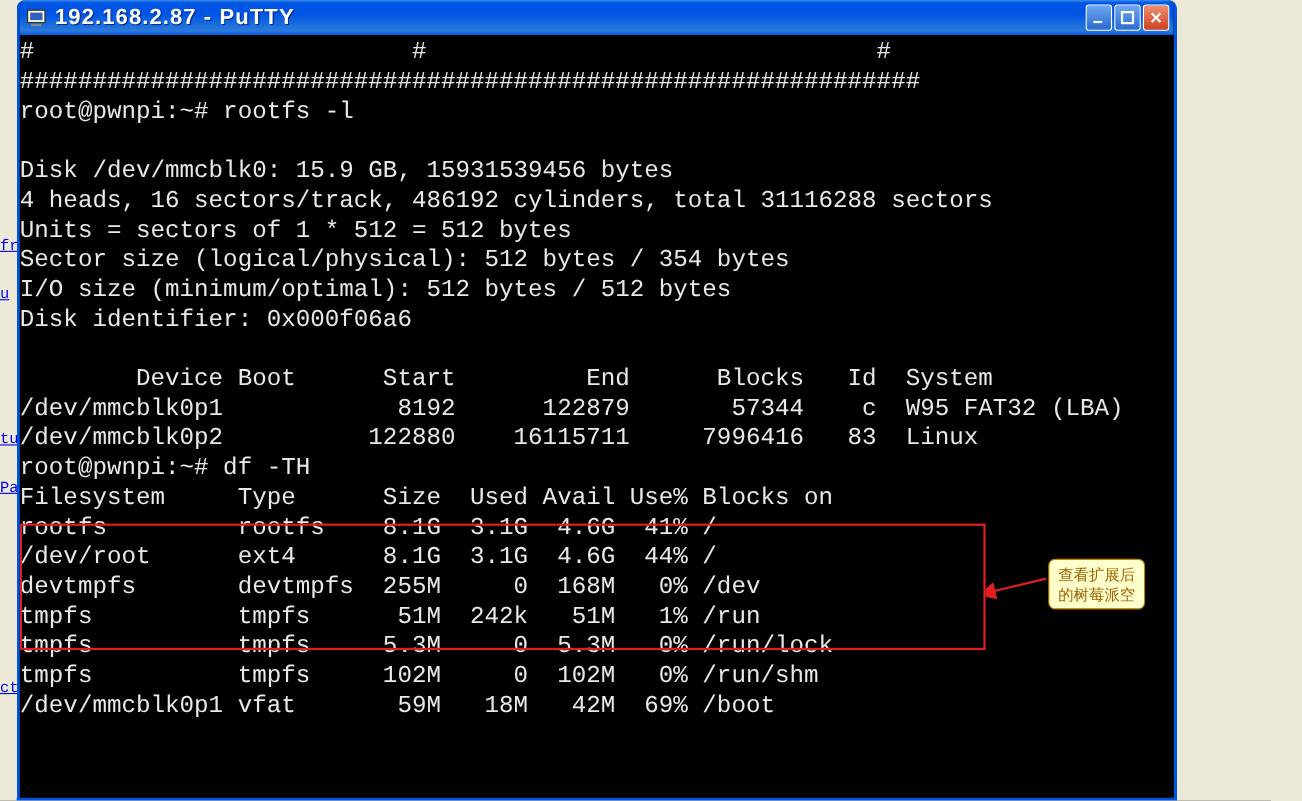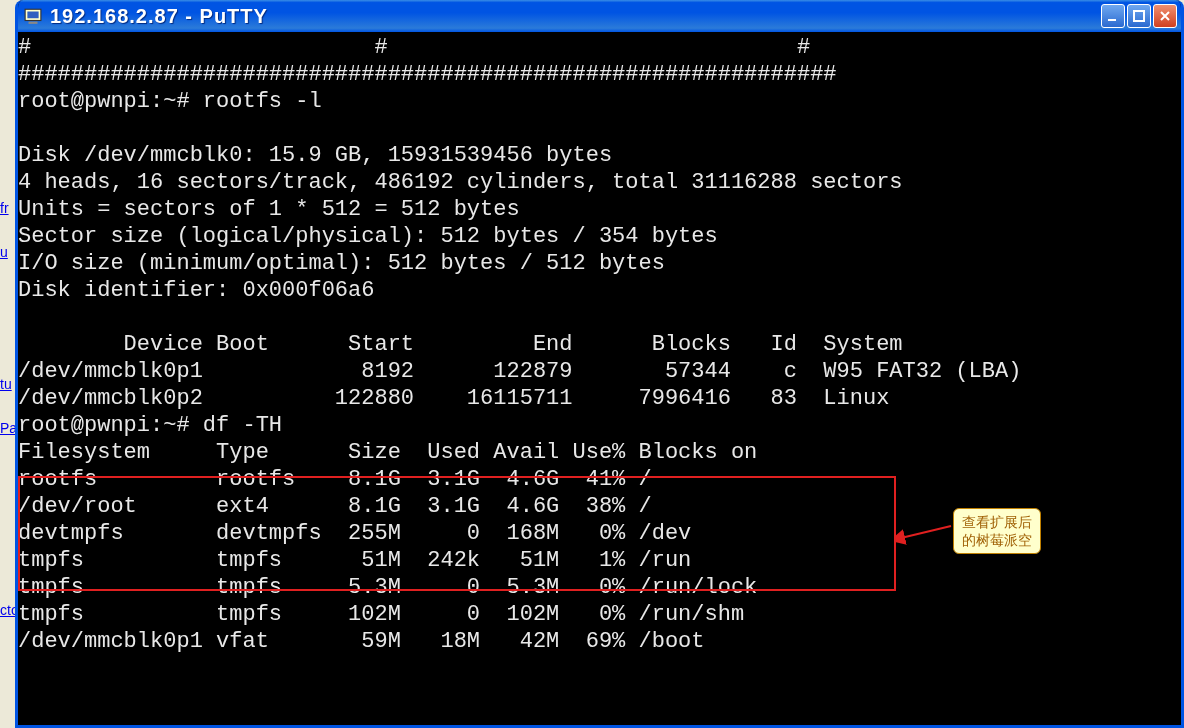--- a/index.html
+++ b/index.html
@@ -8,21 +8,21 @@
     font-family: Tahoma, sans-serif;
     width: 1184px;
     height: 728px;
     overflow: hidden;
     position: relative;
   }
   .window {
     position: absolute;
     top: 0;
     left: 15px;
-    width: 1169px;
+    width: 1055px;
     height: 728px;
     background: #000;
     border: 3px solid #0054e3;
     border-top: none;
     border-radius: 8px 8px 0 0;
     overflow: hidden;
   }
   .titlebar {
     height: 32px;
     background: linear-gradient(to bottom, #3a8ee6 0%, #0054e3 8%, #0054e3 40%, #2b7bd9 88%, #0054e3 100%);
@@ -105,22 +105,22 @@
     font-family: Liberation Sans, sans-serif;
     font-size: 14px;
     line-height: 18px;
     color: #a16207;
     box-shadow: 1px 1px 3px rgba(0,0,0,0.3);
     white-space: nowrap;
   }
   .bg-links {
     position: absolute;
     left: 0;
-    top: 200px;
-    font-family: Liberation Sans, sans-serif;
+    top: 216px;
+    font-family: Liberation Mono, monospace;
     font-size: 14px;
     color: #0000ee;
     text-decoration: underline;
   }
   .bg-links div { margin-bottom: 28px; }
   svg.arrow-svg {
     position: absolute;
     pointer-events: none;
   }
 </style>
@@ -176,21 +176,21 @@
 <span>Sector size (logical/physical): 512 bytes / 354 bytes</span>
 <span>I/O size (minimum/optimal): 512 bytes / 512 bytes</span>
 <span>Disk identifier: 0x000f06a6</span>
 <span></span>
 <span>        Device Boot      Start         End      Blocks   Id  System</span>
 <span>/dev/mmcblk0p1            8192      122879       57344    c  W95 FAT32 (LBA)</span>
 <span>/dev/mmcblk0p2          122880    16115711     7996416   83  Linux</span>
 <span><span>root@pwnpi</span><span>:~# df -TH</span></span>
 <span>Filesystem     Type      Size  Used Avail Use% Blocks on</span>
 <span>rootfs         rootfs    8.1G  3.1G  4.6G  41% /</span>
-<span>/dev/root      ext4      8.1G  3.1G  4.6G  38% /</span>
+<span>/dev/root      ext4      8.1G  3.1G  4.6G  44% /</span>
 <span>devtmpfs       devtmpfs  255M     0  168M   0% /dev</span>
 <span>tmpfs          tmpfs      51M  242k   51M   1% /run</span>
 <span>tmpfs          tmpfs     5.3M     0  5.3M   0% /run/lock</span>
 <span>tmpfs          tmpfs     102M     0  102M   0% /run/shm</span>
 <span>/dev/mmcblk0p1 vfat       59M   18M   42M  69% /boot</span></div>
 
   <div class="highlight-box" style="left:0px; top:476px; width:878px; height:115px;"></div>
 
   <svg class="arrow-svg" style="left:878px; top:520px; width:60px; height:30px;">
     <defs>

